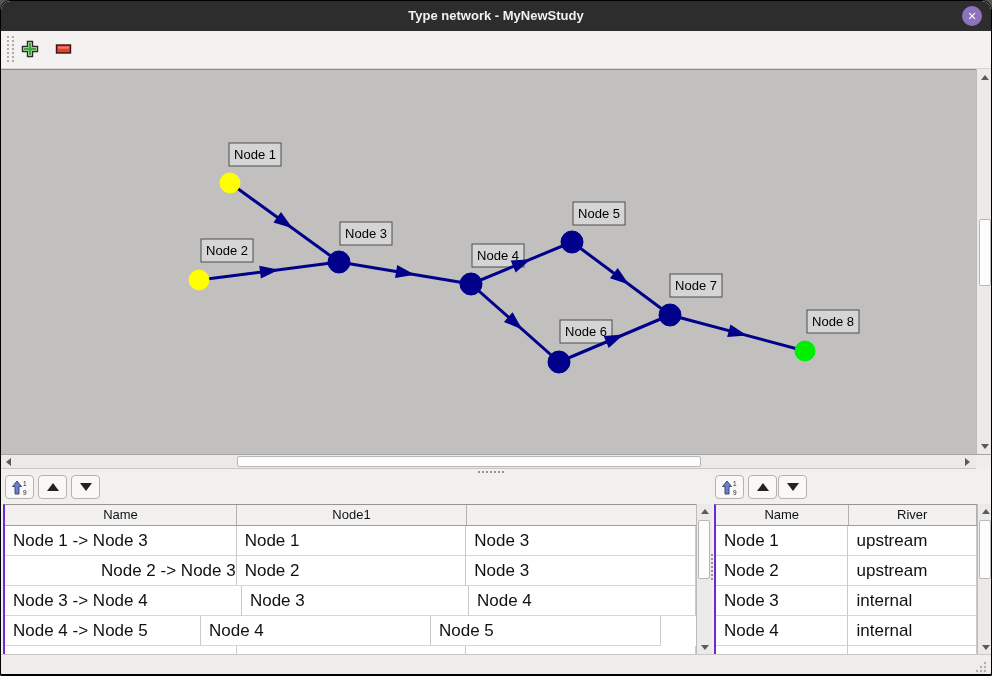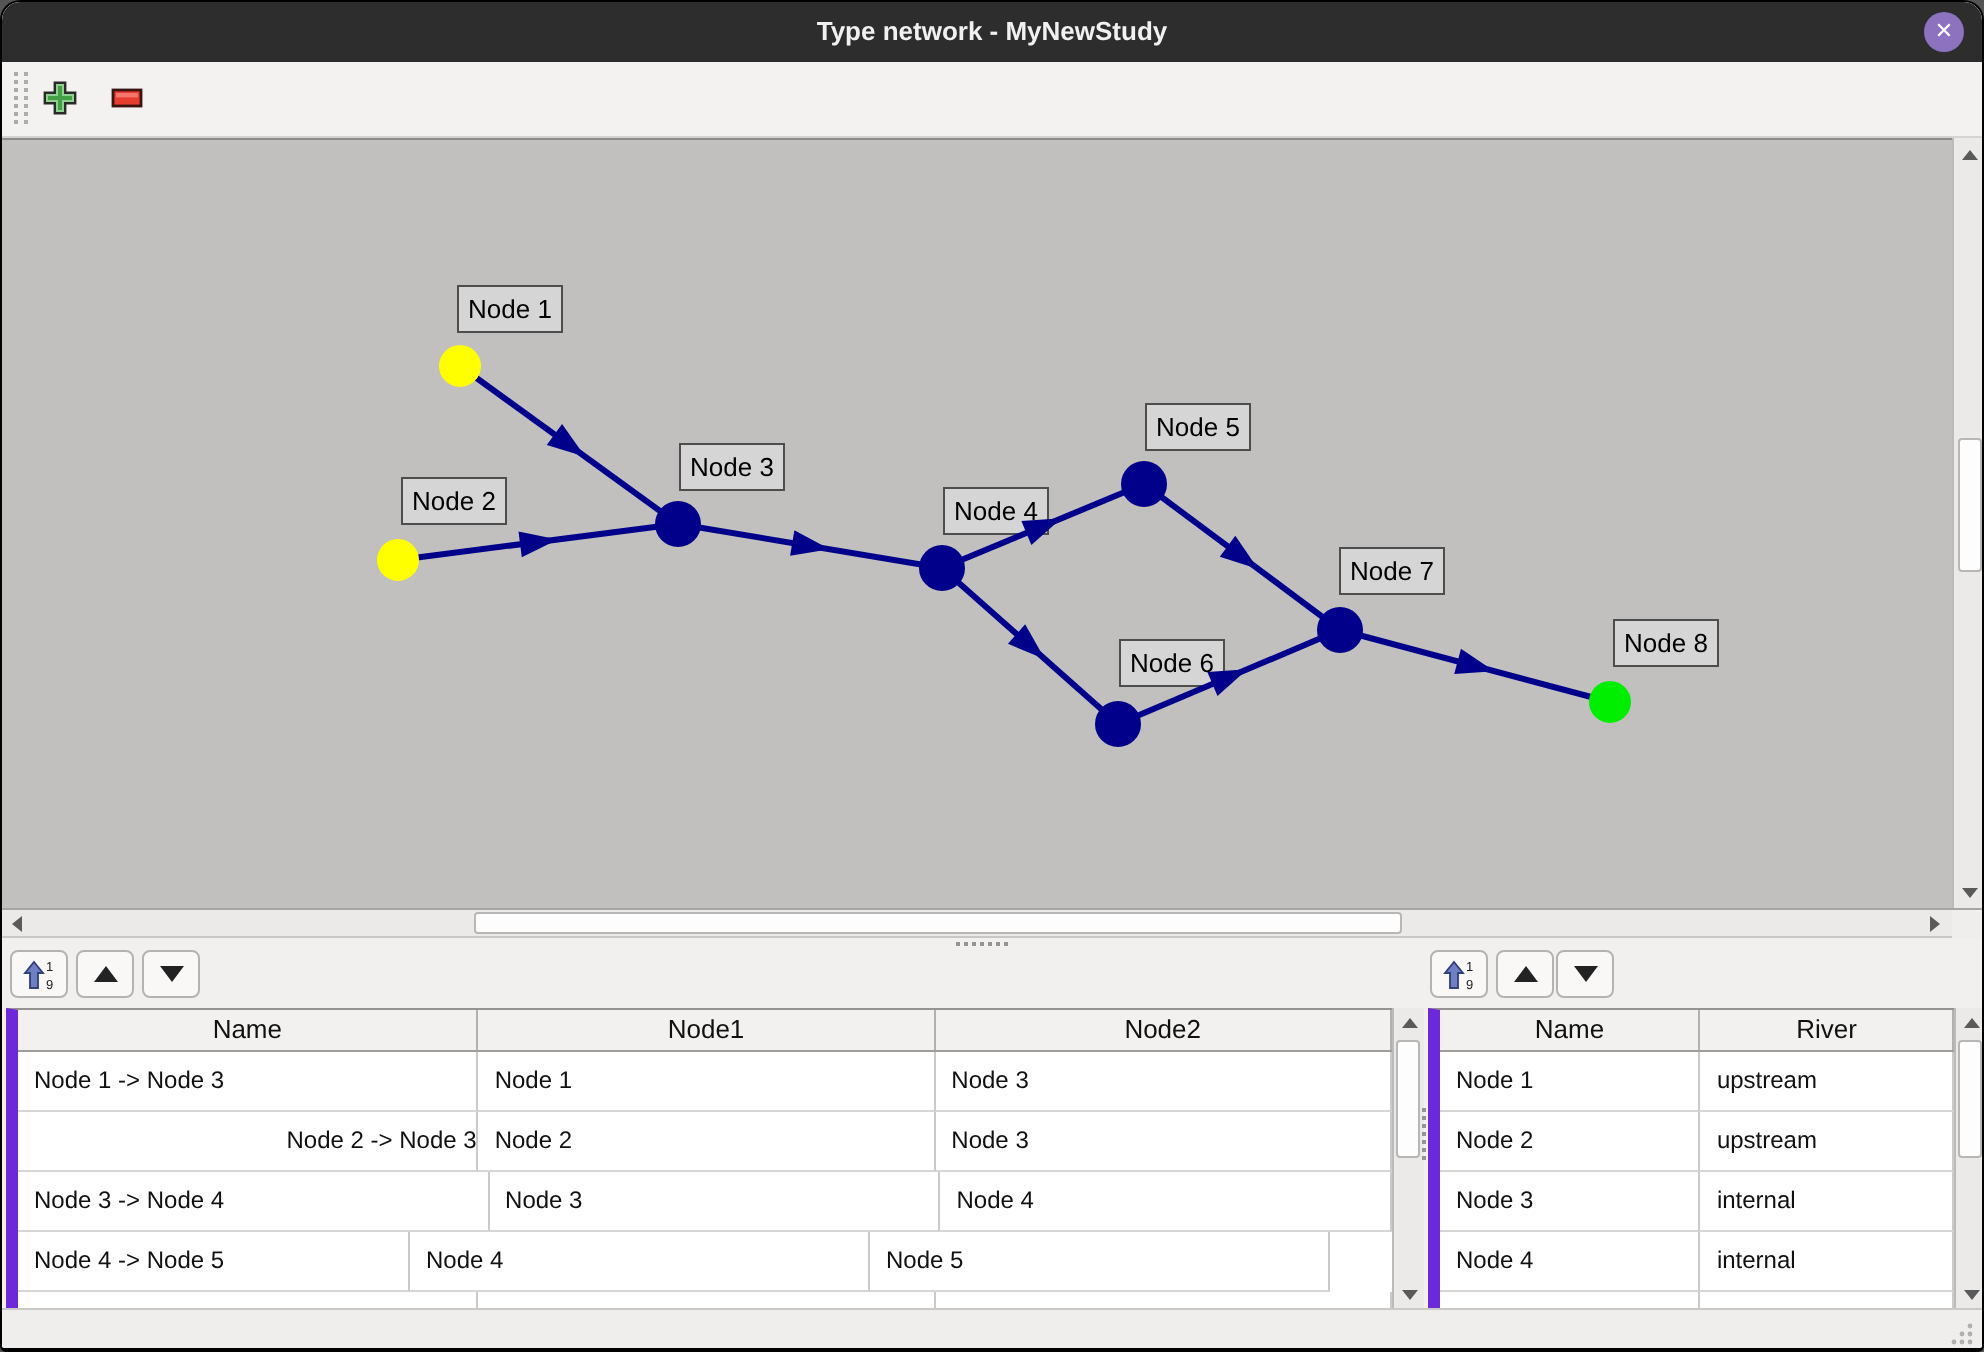--- a/index.html
+++ b/index.html
@@ -30,26 +30,26 @@
            border-bottom:1px solid #c9c7c5;box-sizing:border-box;}
   .corner{position:absolute;left:975px;top:453px;width:17px;height:15px;background:#efeeec;border-top:1px solid #a8a6a4;box-sizing:border-box;}
   
   .midbar{position:absolute;left:0;top:468px;width:100%;height:35px;background:#f1f0ef;}
   .split-grip{position:absolute;left:477px;top:2px;width:26px;height:2px;border-top:2px dotted #979593;}
   .panel-btn{position:absolute;top:6px;width:29px;height:24px;background:#f9f8f7;border:1px solid #b5b3b0;border-radius:4px;
            box-sizing:border-box;display:flex;align-items:center;justify-content:center;cursor:pointer;}
   .bigtri-up{width:0;height:0;border-left:6px solid transparent;border-right:6px solid transparent;border-bottom:8px solid #222;}
   .bigtri-down{width:0;height:0;border-left:6px solid transparent;border-right:6px solid transparent;border-top:8px solid #222;}
   
-  .dtable{position:absolute;top:503px;height:150px;background:#fff;border-left:6px solid #6d28d9;border-top:1px solid #95938f;
+  .dtable{position:absolute;top:503px;height:150px;background:#fff;border-left:2px solid #6d28d9;border-top:1px solid #95938f;
           box-sizing:border-box;overflow:hidden;}
   .thead{display:flex;height:21px;background:#f2f1f0;border-bottom:1px solid #9f9d9b;box-sizing:border-box;}
   .th{box-sizing:border-box;border-right:1px solid #b3b1af;text-align:center;font-size:13px;line-height:20px;color:#111;}
   .tr{display:flex;height:30px;background:#fff;}
-  .td{box-sizing:border-box;border-right:1px solid #cccac8;border-bottom:1px solid #d8d6d4;font-size:12px;
+  .td{box-sizing:border-box;border-right:1px solid #cccac8;border-bottom:1px solid #d8d6d4;font-size:17px;
       line-height:29px;color:#111;padding-left:8px;white-space:nowrap;overflow:hidden;}
   .vsplit-grip{position:absolute;left:710px;top:553px;width:2px;height:26px;border-left:2px dotted #979593;}
   
   .statusbar{position:absolute;left:0;top:653px;width:100%;height:21px;background:#efeeec;border-top:1px solid #cbc9c7;}
   .resize-grip{position:absolute;right:3px;bottom:2px;width:14px;height:14px;cursor:nwse-resize;}
   svg text{font-family:"Liberation Sans","DejaVu Sans",sans-serif;}
 </style>
 </head>
 <body>
 
@@ -173,21 +173,20 @@
       </div>
     <div class="panel-btn" style="left:777px;">
         <div class="bigtri-down"></div>
       </div>
   </div>
 
   <div id="links-table" class="dtable" style="left:2px;width:693px;">
       <div class="thead">
         <div class="th" style="width: 232px;">Name</div>
         <div class="th" style="width: 230px;">Node1</div>
-        <div class="th" style="width: 230px;">Node2</div>
       </div>
       <div class="tr">
         <div class="td" style="width: 232px;">Node 1 -&gt; Node 3</div>
         <div class="td" style="width: 230px;">Node 1</div>
         <div class="td" style="width: 230px;">Node 3</div>
       </div>
       <div class="tr">
         <div class="td" style="width: 232px; text-align: right;">Node 2 -&gt; Node 3</div>
         <div class="td" style="width: 230px;">Node 2</div>
         <div class="td" style="width: 230px;">Node 3</div>

